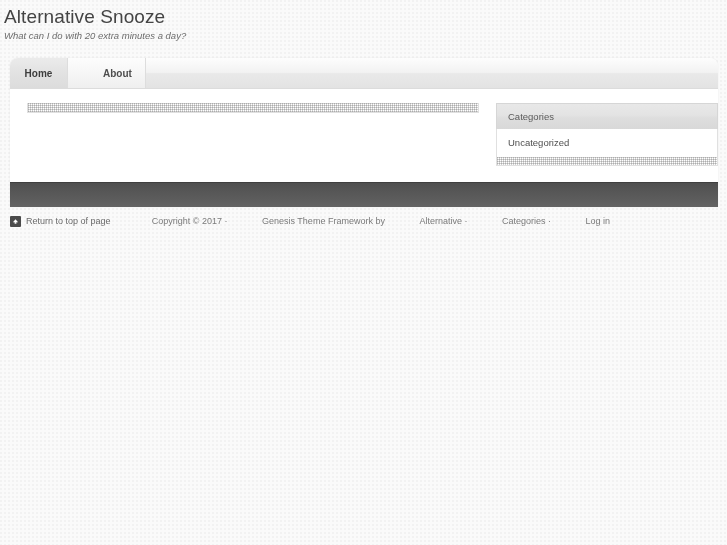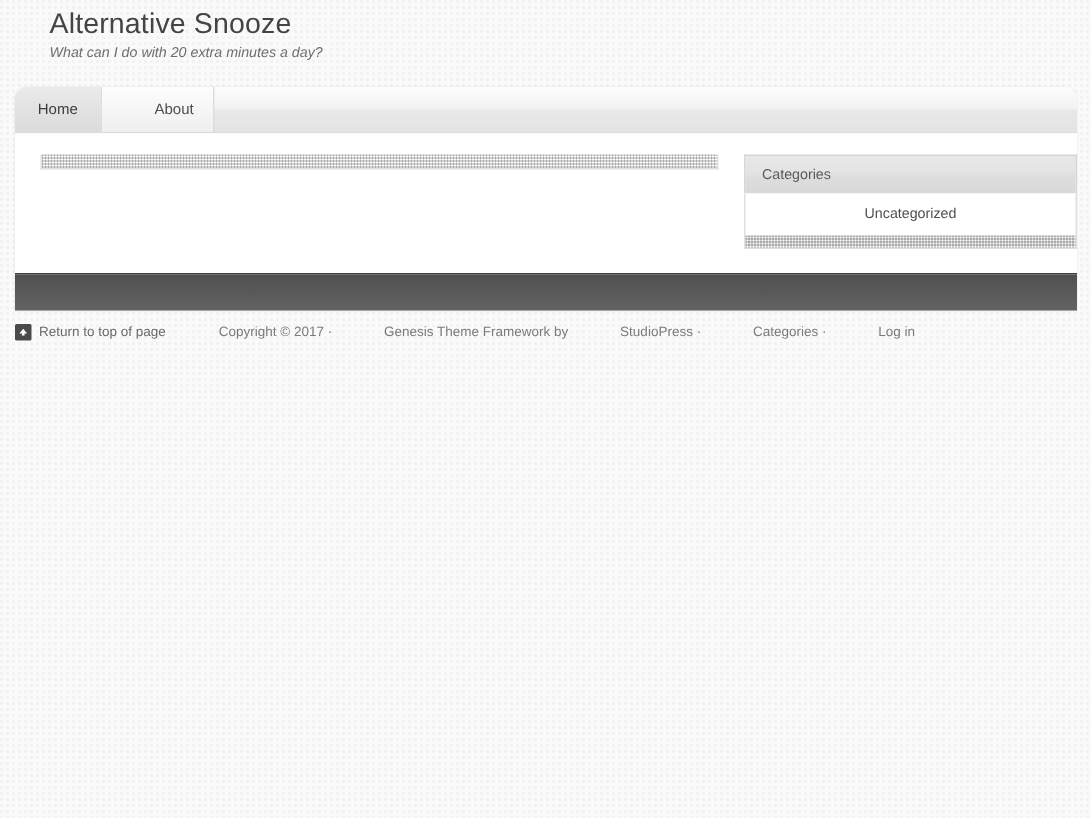--- a/index.html
+++ b/index.html
@@ -18,21 +18,20 @@
     color: #333;
     -webkit-font-smoothing: antialiased;
   }
 
   
   .site-header {
     position: relative;
     height: 52px;
     padding: 5px 0 0 4px;
     box-sizing: border-box;
-    margin-left: 29px;
   }
   .site-title {
     margin: 0;
     font-size: 19px;
     font-weight: normal;
     color: #444;
     letter-spacing: 0.1px;
     line-height: 24px;
   }
   .site-tagline {
@@ -69,20 +68,21 @@
     display: flex;
     align-items: center;
     justify-content: center;
     min-width: 58px;
     padding: 0 13px;
     font-size: 10px;
     color: #4e4e4e;
     cursor: pointer;
     border-right: 1px solid #dddddd;
     box-sizing: border-box;
+    font-weight: bold;
   }
   .nav-item.active {
     background: linear-gradient(to bottom, #ebebeb 0%, #e2e2e2 50%, #dcdcdc 100%);
     color: #3d3d3d;
   }
   .nav-item:not(.active) {
     background: linear-gradient(to bottom, #fdfdfd 0%, #f6f6f6 50%, #efefef 100%);
     padding-left: 35px;
   }
 
@@ -115,21 +115,20 @@
     color: #5a5a5a;
     background: linear-gradient(to bottom, #e8e8e8 0%, #e3e3e3 45%, #dedede 55%, #d8d8d8 100%);
     border: 1px solid #d6d6d6;
     border-bottom: none;
     line-height: 13px;
   }
   .widget-body {
     border: 1px solid #e0e0e0;
     border-top: none;
     background: #fff;
-    text-align: center;
   }
   .widget-entry {
     padding: 7px 11px 8px 11px;
     font-size: 9.5px;
     color: #4f4f4f;
     line-height: 13px;
     cursor: pointer;
   }
   .dot-divider {
     height: 8px;
@@ -235,15 +234,15 @@
     <span class="up-icon">
       <svg width="7" height="7" viewBox="0 0 7 7" aria-hidden="true">
         <polygon points="3.5,1.2 6.1,4.3 0.9,4.3" fill="#ffffff"></polygon>
         <rect x="2.6" y="4.1" width="1.8" height="1.6" fill="#ffffff"></rect>
       </svg>
     </span>
     <span>Return to top of page</span>
   </div>
 
   <div class="creds">
-    <span>Copyright © 2017 · </span><a>Genesis Theme Framework</a><span> by </span><a>StudioPress</a><span> · </span><a>Categories</a><span> · </span><a>Log in</a>
+    <span>Copyright © 2017 · </span><a>Genesis Theme Framework</a><span> by </span><a>Alternative</a><span> · </span><a>Categories</a><span> · </span><a>Log in</a>
   </div>
 </div>
 
 </body></html>

